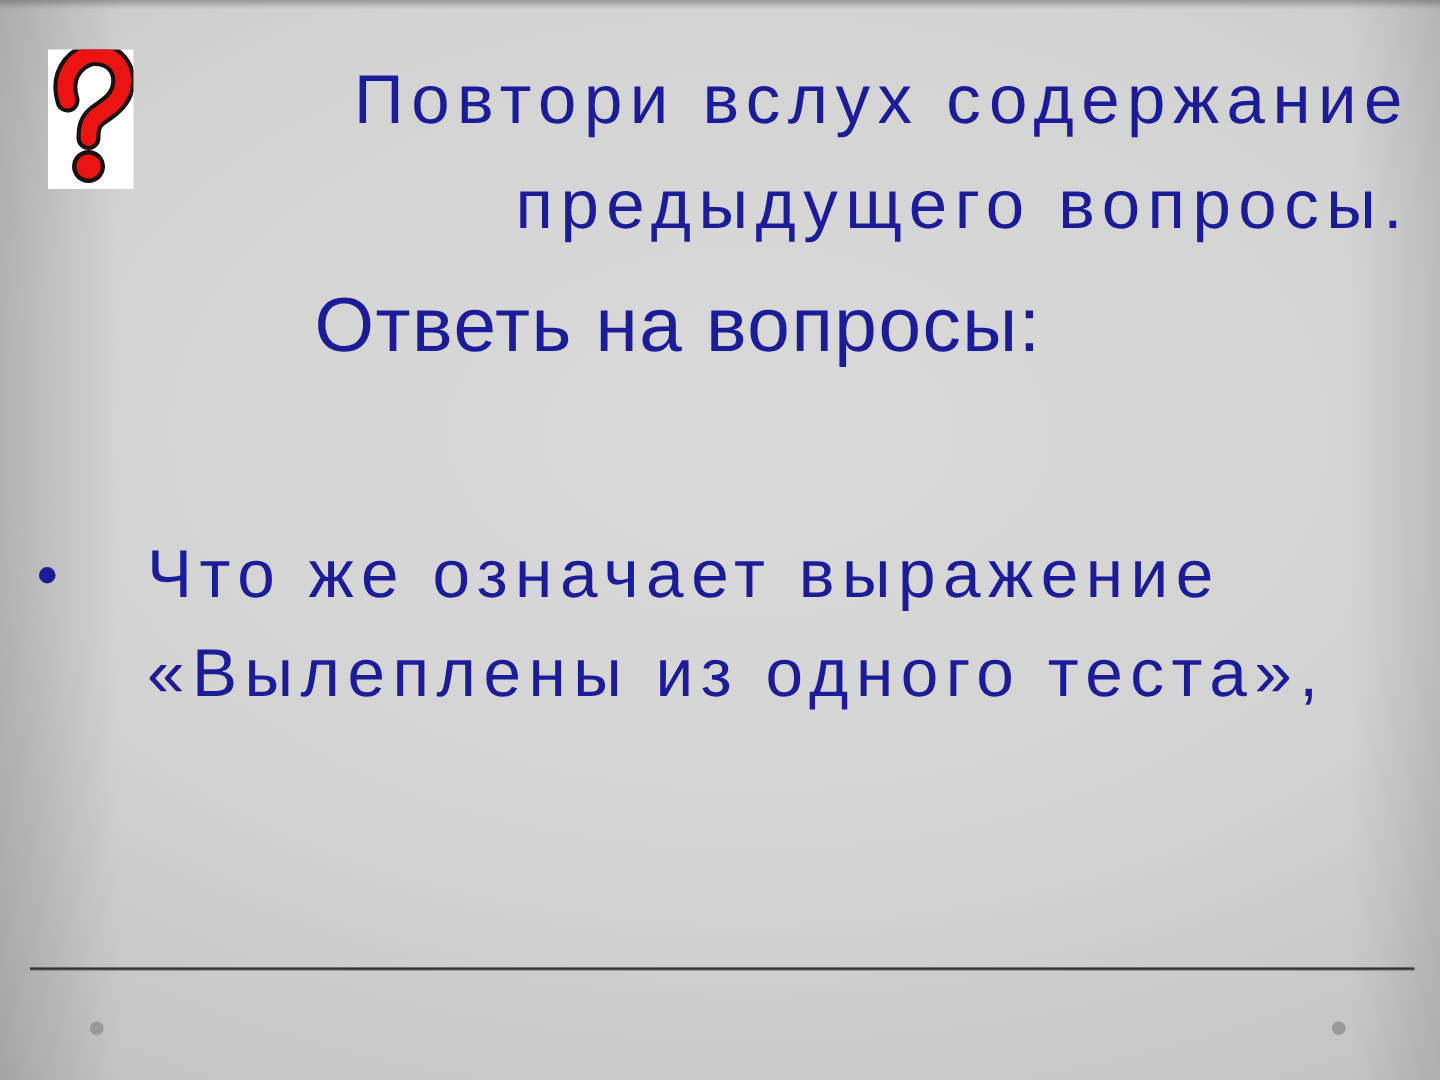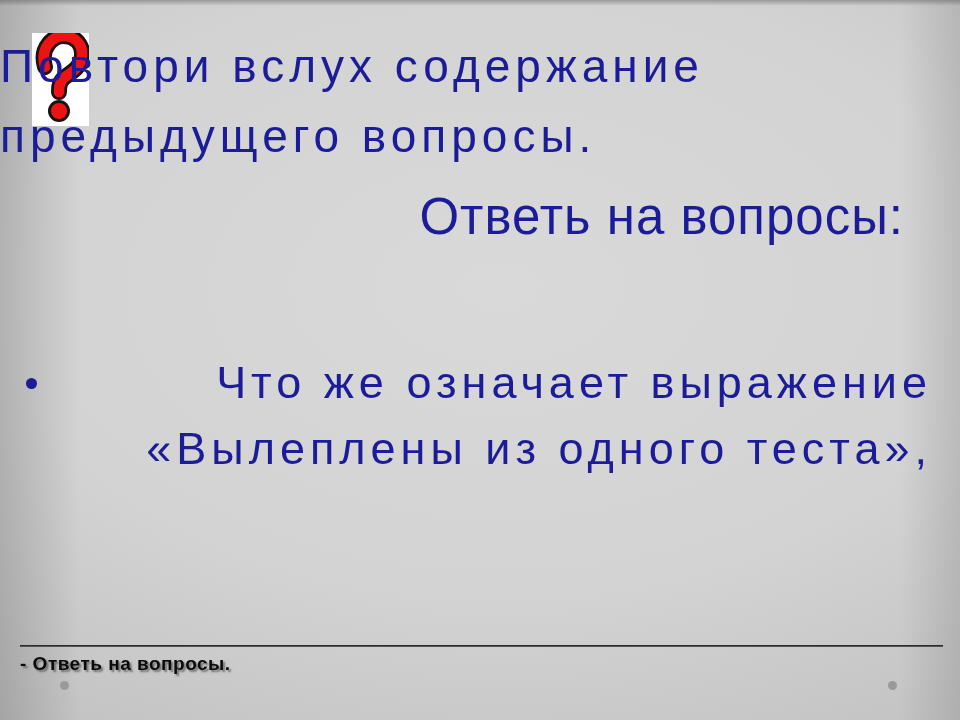--- a/index.html
+++ b/index.html
@@ -18,55 +18,54 @@
   .qmark-box {
     position: absolute;
     left: 32px; top: 33px;
     width: 57px; height: 93px;
     background: #ffffff;
   }
   .title-block {
     position: absolute;
     left: 0; top: 31px;
     width: 940px;
-    text-align: left;
+    text-align: right;
     color: #1c1c99;
     font-size: 46px;
     line-height: 70px;
     letter-spacing: 5px;
     white-space: nowrap;
   }
   .subtitle-block {
     position: absolute;
     left: 0; top: 186px;
     width: 904px;
-    text-align: right;
+    text-align: center;
     color: #1c1c99;
     font-size: 51px;
     line-height: 62px;
     letter-spacing: 1px;
     white-space: nowrap;
   }
   .bullet-marker {
     position: absolute;
     left: 26px; top: 378px;
     width: 11px; height: 11px;
     border-radius: 50%;
     background: #1c1c99;
   }
   .bullet-text {
     position: absolute;
-    left: 72px; top: 350px;
+    left: 98px; top: 350px;
     width: 860px;
     color: #1c1c99;
     font-size: 45px;
     line-height: 66px;
     letter-spacing: 5px;
     white-space: nowrap;
-    text-align: right;
   }
   .footer-divider {
     position: absolute;
     left: 20px; top: 645px;
     width: 923px; height: 2px;
     background: linear-gradient(180deg, #161616 0%, #6a6a6a 100%);
   }
   .footer-note {
     position: absolute;
     left: 20px; top: 652px;
@@ -111,18 +110,17 @@
 
   <div class="bullet-marker"></div>
 
   <div class="bullet-text">
     <div>Что же означает выражение</div>
     <div>«Вылеплены из одного теста»,</div>
   </div>
 
   <div class="footer-divider"></div>
 
-  <div class="footer-note">- Ответь на вопросы.</div>
 
   <div class="deco-dot left"></div>
   <div class="deco-dot right"></div>
 
 </div>
 
 </body></html>

